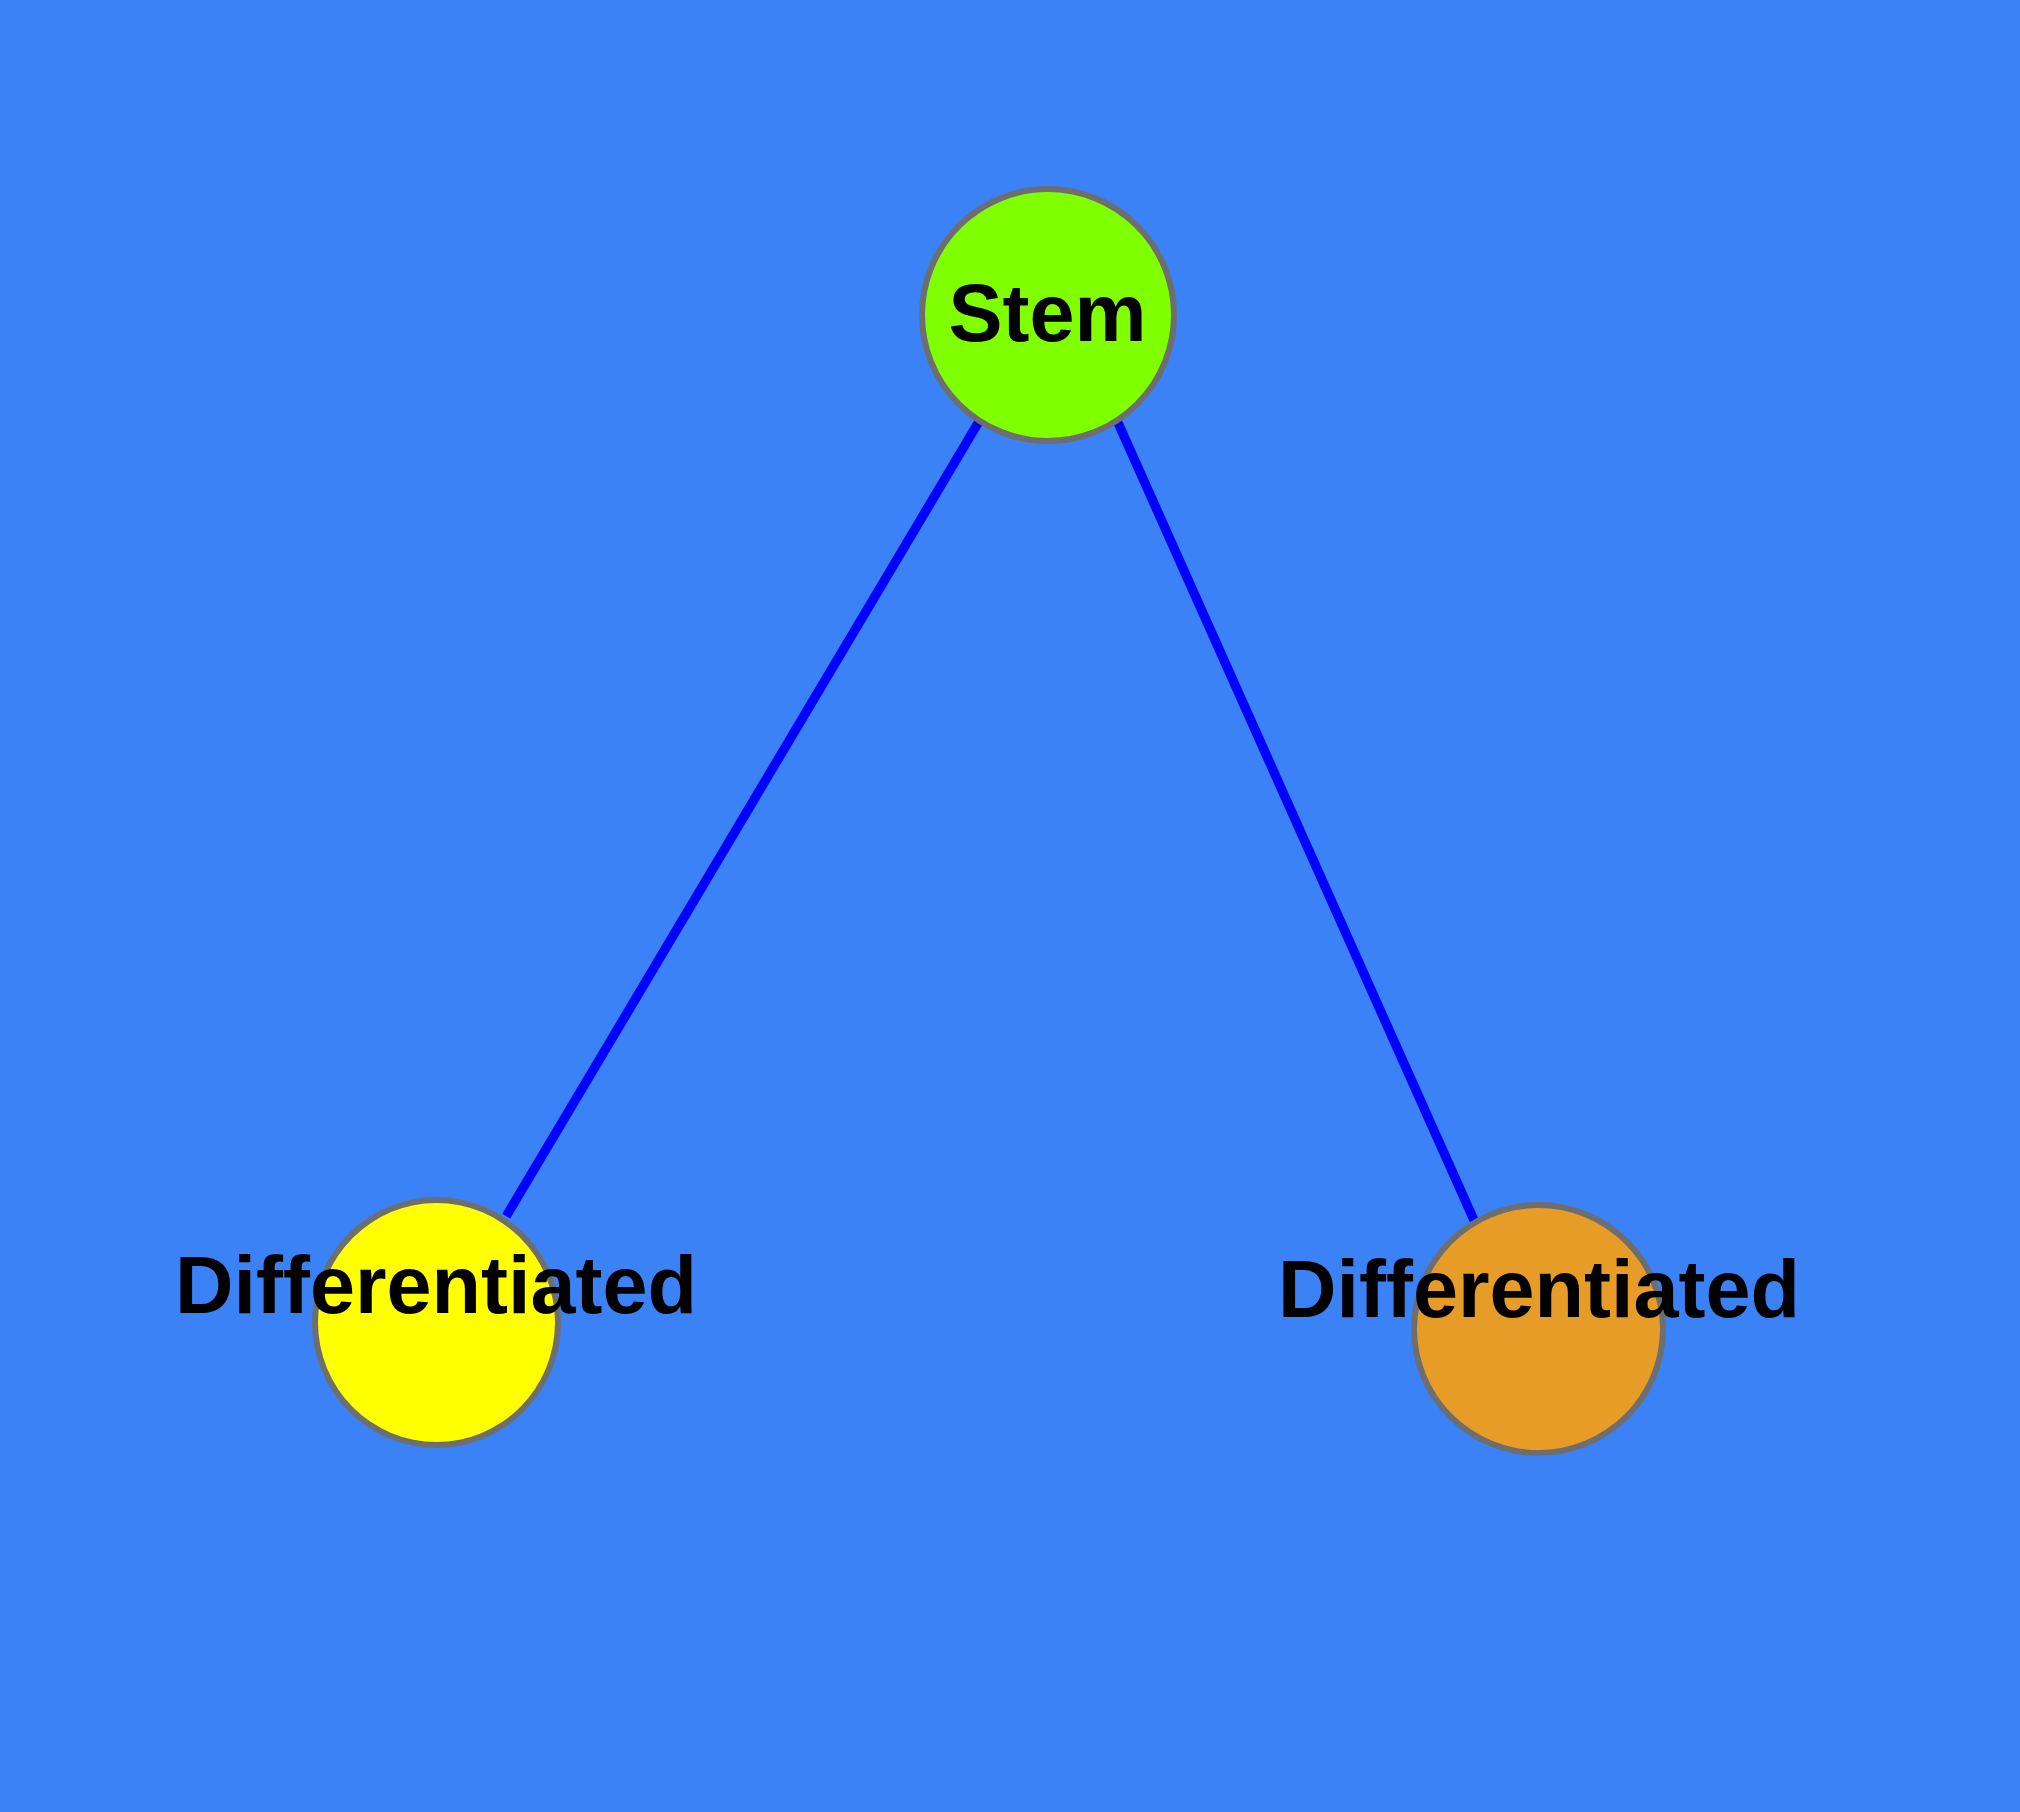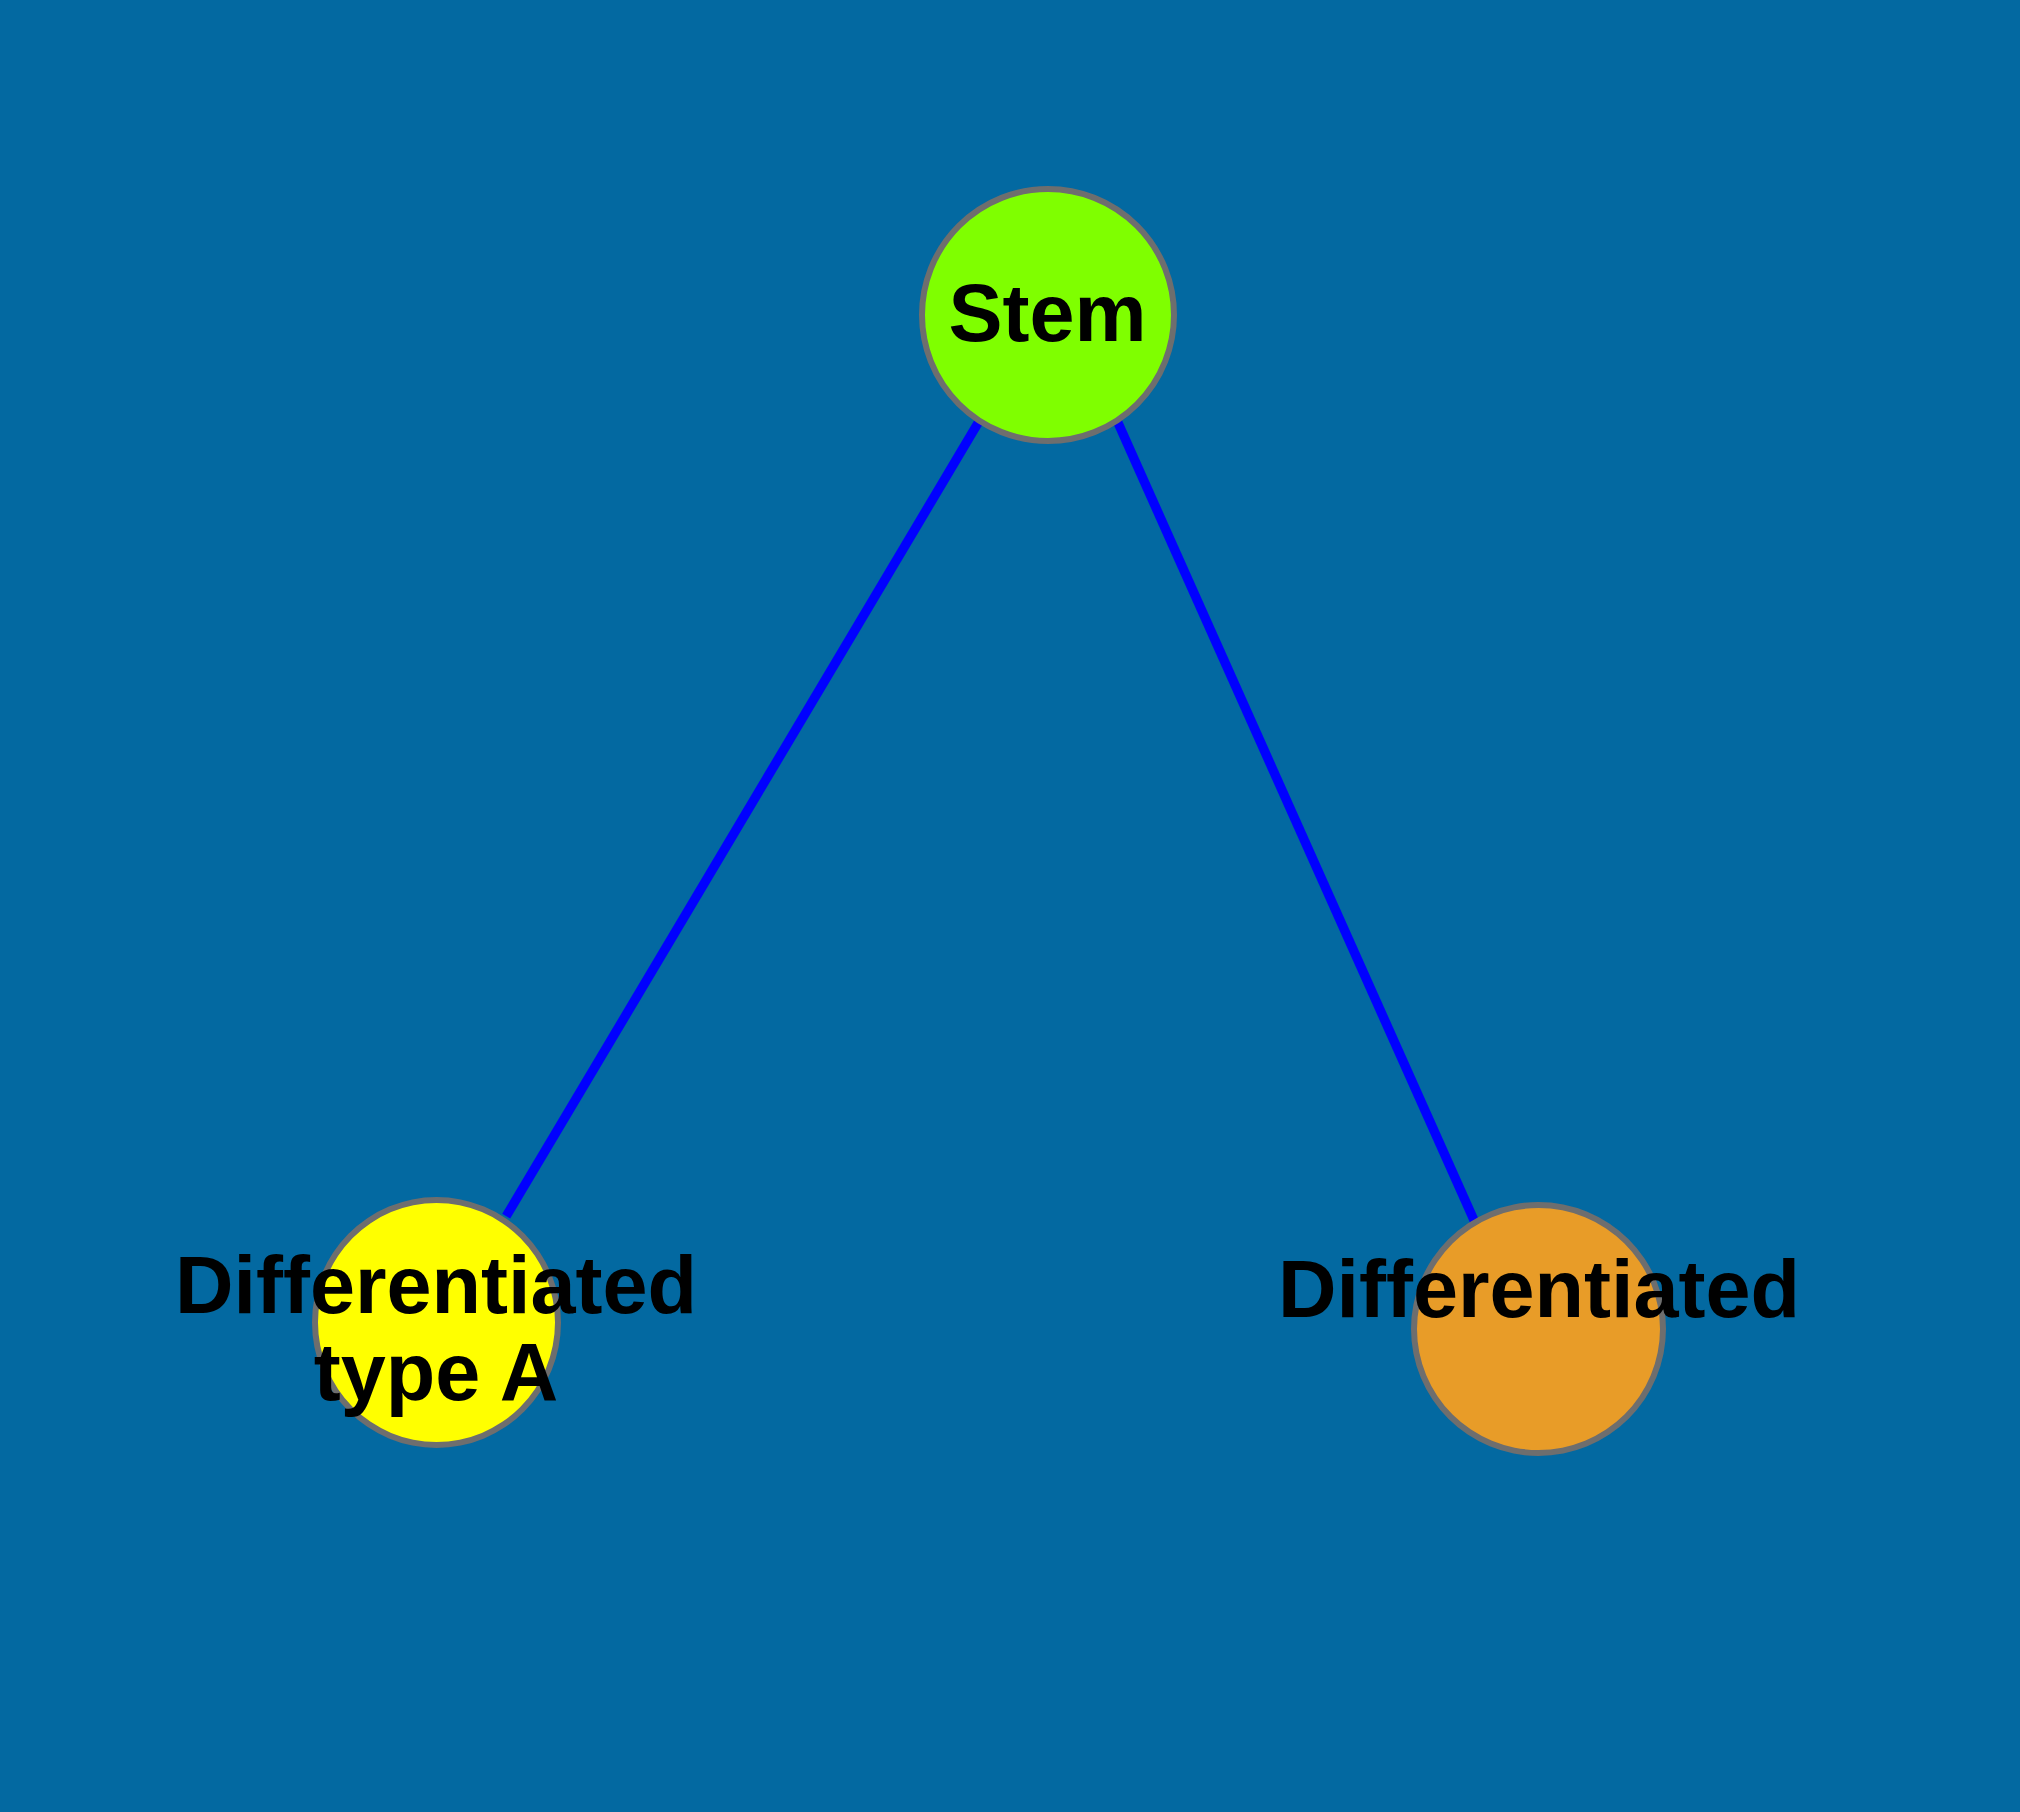--- a/index.html
+++ b/index.html
@@ -76,33 +76,33 @@
   #label-diff-b {
     left: 1200px;
     top: 1246px;
     width: 678px;
     font-size: 81px;
   }
 </style>
 </head>
 <body>
 
-<div id="graph-canvas" style="width: 2021px; height: 1812px; background: #0369a1;">
+<div id="graph-canvas" style="width: 2021px; height: 1812px; background: #3b82f6;">
 
   <svg id="edge-layer" viewBox="0 0 2384 2138" width="2021" height="1812" xmlns="http://www.w3.org/2000/svg">
     <line x1="1155" y1="497" x2="597" y2="1435" stroke="#0000ff" stroke-width="11"></line>
     <line x1="1318" y1="497" x2="1739" y2="1440" stroke="#0000ff" stroke-width="11"></line>
   </svg>
 
   <div class="graph-node" id="node-stem" style="background: rgb(127, 255, 0); border-color: rgb(110, 110, 110);"></div>
 
   <div class="graph-node" id="node-diff-a" style="background: rgb(255, 255, 0); border-color: rgb(110, 110, 110);"></div>
 
   <div class="graph-node" id="node-diff-b" style="background: rgb(232, 156, 40); border-color: rgb(110, 110, 110);"></div>
 
   <div class="node-label" id="label-stem">Stem</div>
 
-  <div class="node-label" id="label-diff-a"><span>Differentiated</span><br><span>type A</span></div>
+  <div class="node-label" id="label-diff-a"><span>Differentiated</span><br></div>
 
   <div class="node-label" id="label-diff-b"><span>Differentiated</span><br></div>
 
 </div>
 
 
 </body></html>

